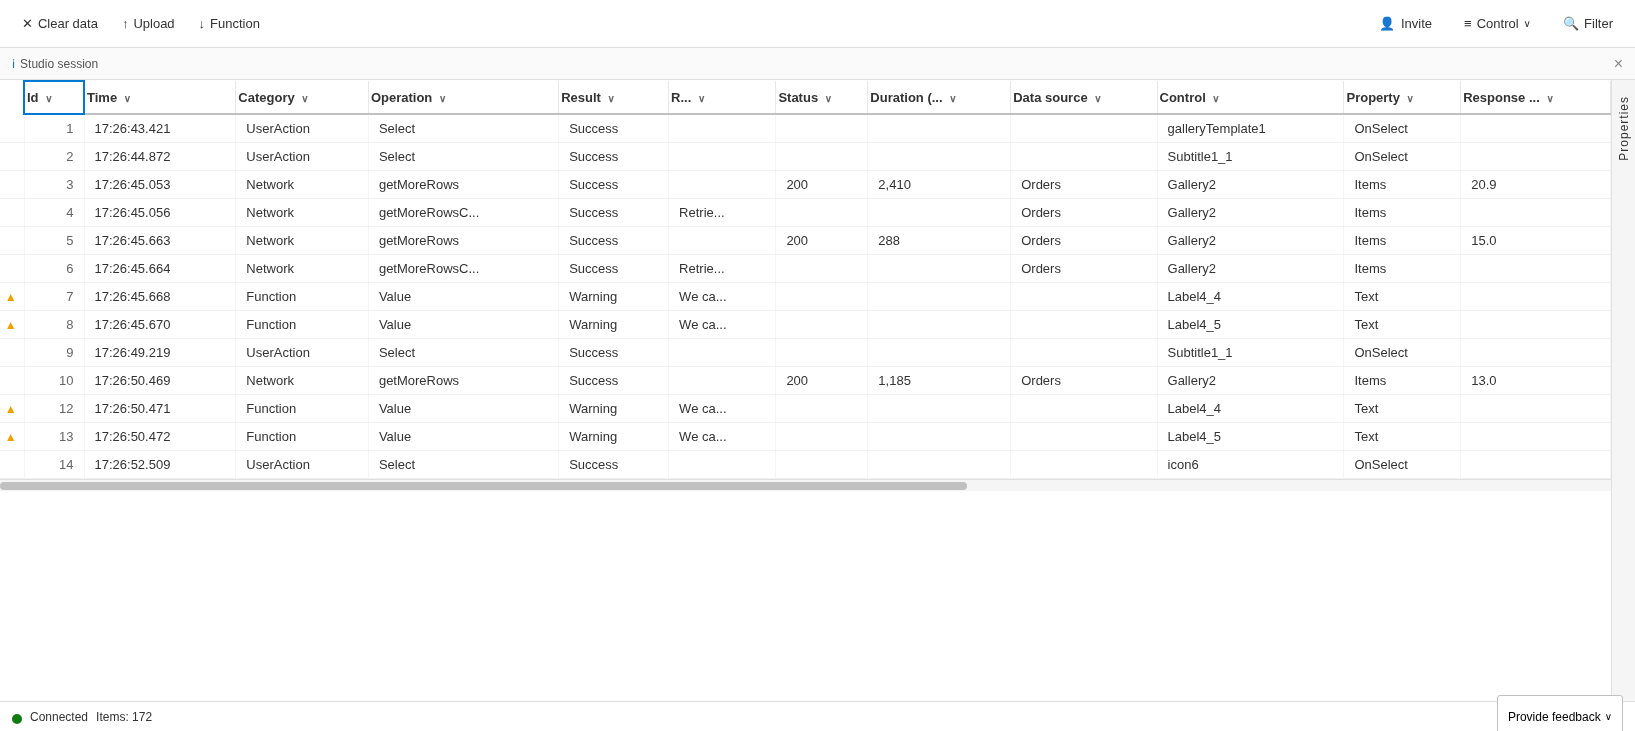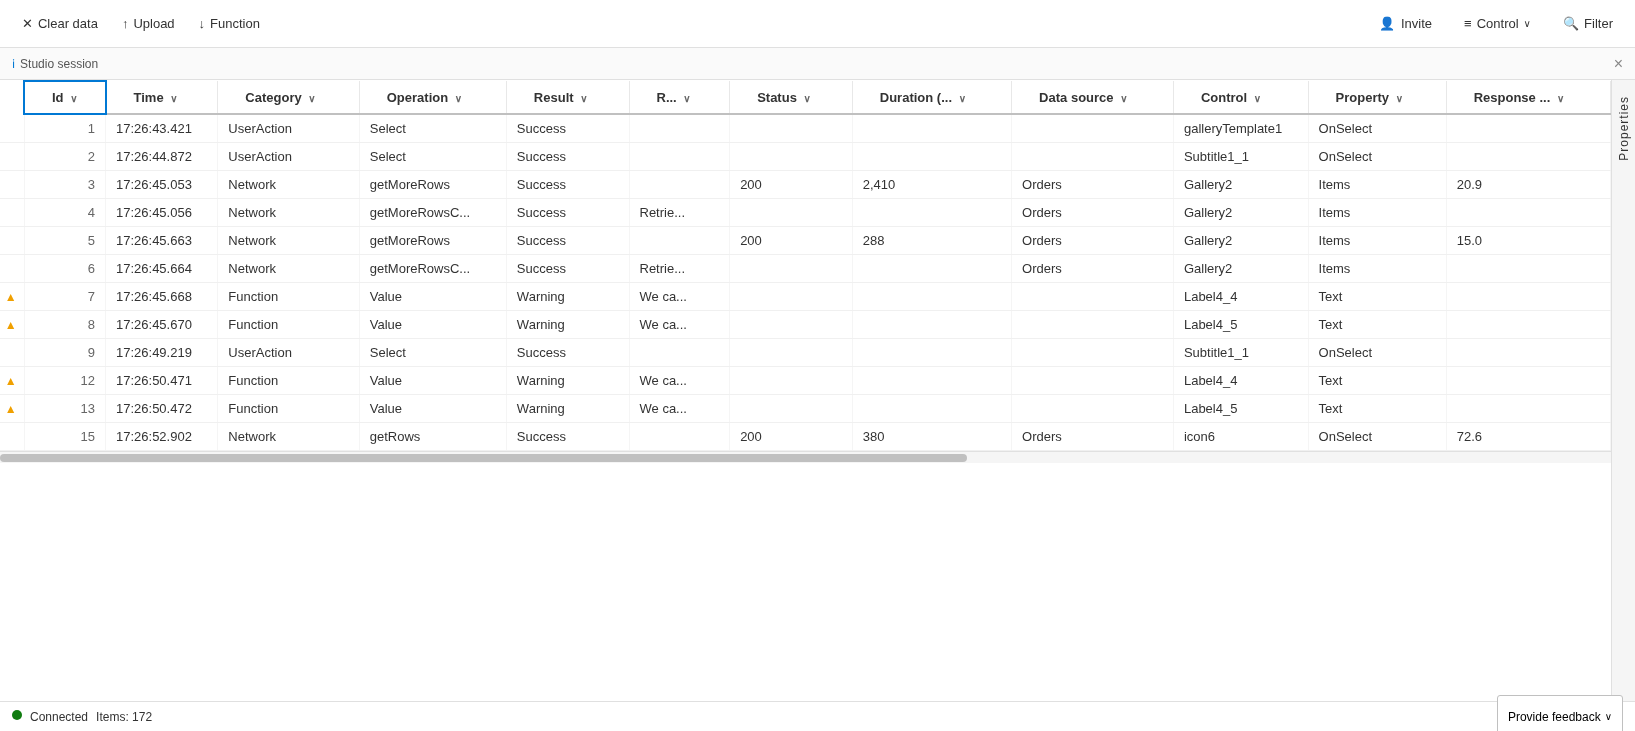--- a/index.html
+++ b/index.html
@@ -42,39 +42,39 @@
     .side-panel-label {
       writing-mode: vertical-rl; text-orientation: mixed; transform: rotate(180deg);
       font-size: 12px; color: #333; letter-spacing: 1px; padding: 8px 4px;
     }
 
     
     table { border-collapse: collapse; width: max-content; min-width: 100%; font-size: 13px; }
     thead { position: sticky; top: 0; z-index: 10; background: #fff; }
     th {
       border-bottom: 2px solid #c0c0c0; border-right: 1px solid #e8e8e8;
-      padding: 8px 27px; text-align: left; font-weight: 600; white-space: nowrap;
+      padding: 8px 2px; text-align: left; font-weight: 600; white-space: nowrap;
       background: #fff; cursor: pointer; user-select: none;
     }
     th:first-child { border: 2px solid #0078d4; padding: 8px 10px; }
     th .sort-icon { font-size: 10px; margin-left: 3px; color: #666; }
     td {
       border-bottom: 1px solid #f0f0f0; border-right: 1px solid #f5f5f5;
       padding: 6px 10px; white-space: nowrap; max-width: 160px; overflow: hidden; text-overflow: ellipsis;
     }
     .warning-icon { color: #f0a000; font-size: 12px; margin-right: 2px; }
     .col-id { width: 60px; text-align: right; color: #666; }
 
     
     .status-bar {
       display: flex; align-items: center; justify-content: space-between;
       padding: 5px 12px; border-top: 1px solid #e0e0e0; height: 30px;
       background: #fff; font-size: 12px;
     }
-    .status-left { display: flex; align-items: flex-start; gap: 8px; }
+    .status-left { display: flex; align-items: flex-end; gap: 8px; }
     .connected-dot { width: 10px; height: 10px; border-radius: 50%; background: #107c10; display: inline-block; }
     .feedback-btn {
       display: flex; align-items: center; gap: 4px; padding: 14px 10px;
       border: 1px solid #c0c0c0; background: #fff; cursor: pointer; border-radius: 3px; font-size: 12px;
     }
 
     
     .h-scroll-container {
       height: 12px; background: #f5f5f5; border-top: 1px solid #e0e0e0;
       position: relative; overflow: hidden;
@@ -279,20 +279,35 @@
             <td>Success</td>
             <td></td>
             <td></td>
             <td></td>
             <td></td>
             <td>Subtitle1_1</td>
             <td>OnSelect</td>
             <td></td>
           </tr>
           <tr>
+            <td style="text-align: center; width: 24px; padding: 6px 2px;"></td>
+            <td class="col-id">10</td>
+            <td>17:26:50.469</td>
+            <td>Network</td>
+            <td>getMoreRows</td>
+            <td>Success</td>
+            <td></td>
+            <td>200</td>
+            <td>1,185</td>
+            <td>Orders</td>
+            <td>Gallery2</td>
+            <td>Items</td>
+            <td>13.0</td>
+          </tr>
+          <tr>
             <td style="text-align: center; width: 24px; padding: 6px 2px;"><span class="warning-icon">▲</span></td>
             <td class="col-id">12</td>
             <td>17:26:50.471</td>
             <td>Function</td>
             <td>Value</td>
             <td>Warning</td>
             <td>We ca...</td>
             <td></td>
             <td></td>
             <td></td>
@@ -310,32 +325,32 @@
             <td>We ca...</td>
             <td></td>
             <td></td>
             <td></td>
             <td>Label4_5</td>
             <td>Text</td>
             <td></td>
           </tr>
           <tr>
             <td style="text-align: center; width: 24px; padding: 6px 2px;"></td>
-            <td class="col-id">15</td>
-            <td>17:26:52.902</td>
-            <td>Network</td>
-            <td>getRows</td>
-            <td>Success</td>
-            <td></td>
-            <td>200</td>
-            <td>380</td>
-            <td>Orders</td>
+            <td class="col-id">14</td>
+            <td>17:26:52.509</td>
+            <td>UserAction</td>
+            <td>Select</td>
+            <td>Success</td>
+            <td></td>
+            <td></td>
+            <td></td>
+            <td></td>
             <td>icon6</td>
             <td>OnSelect</td>
-            <td>72.6</td>
+            <td></td>
           </tr>
         </tbody>
     </table>
     <div class="h-scroll-container">
       <div class="h-scroll-thumb"></div>
     </div>
   </div>
 
   <div class="side-panel">
     <span class="side-panel-label">Properties</span>

